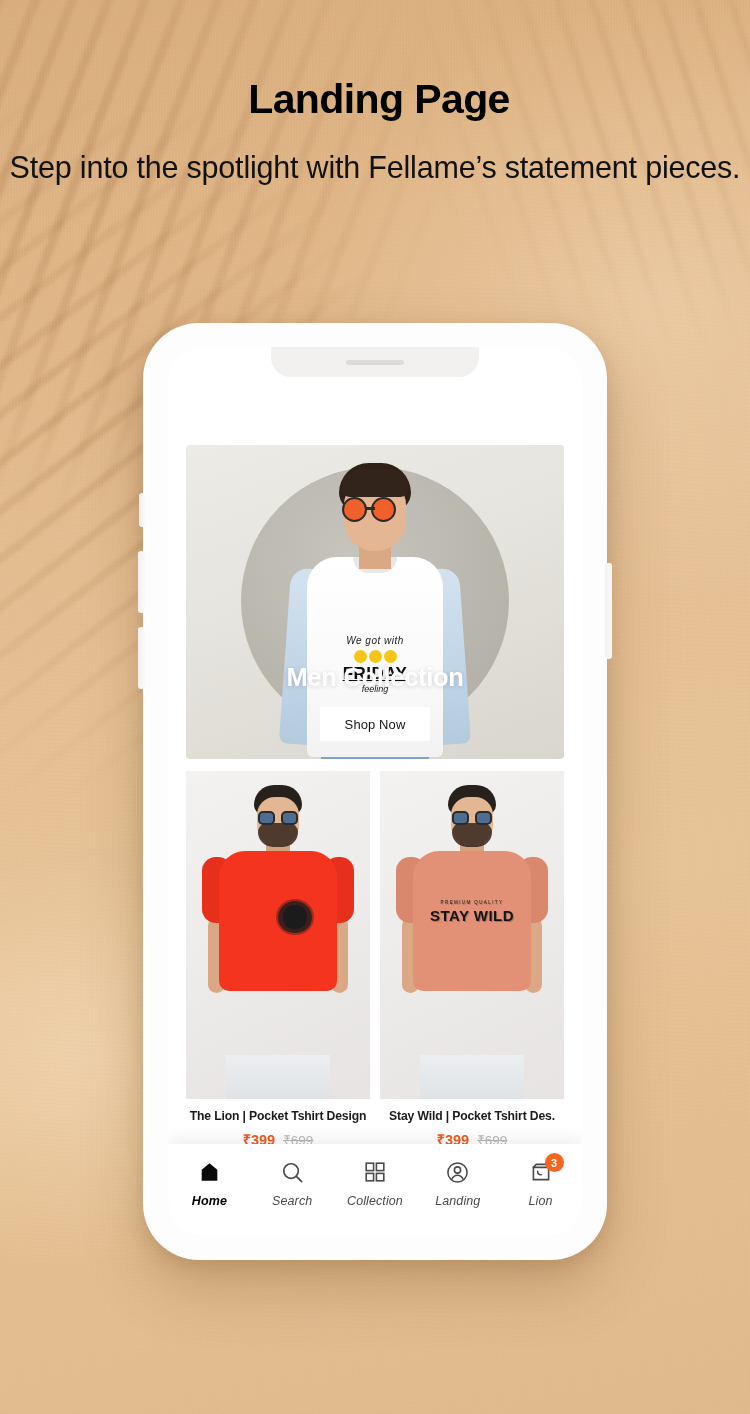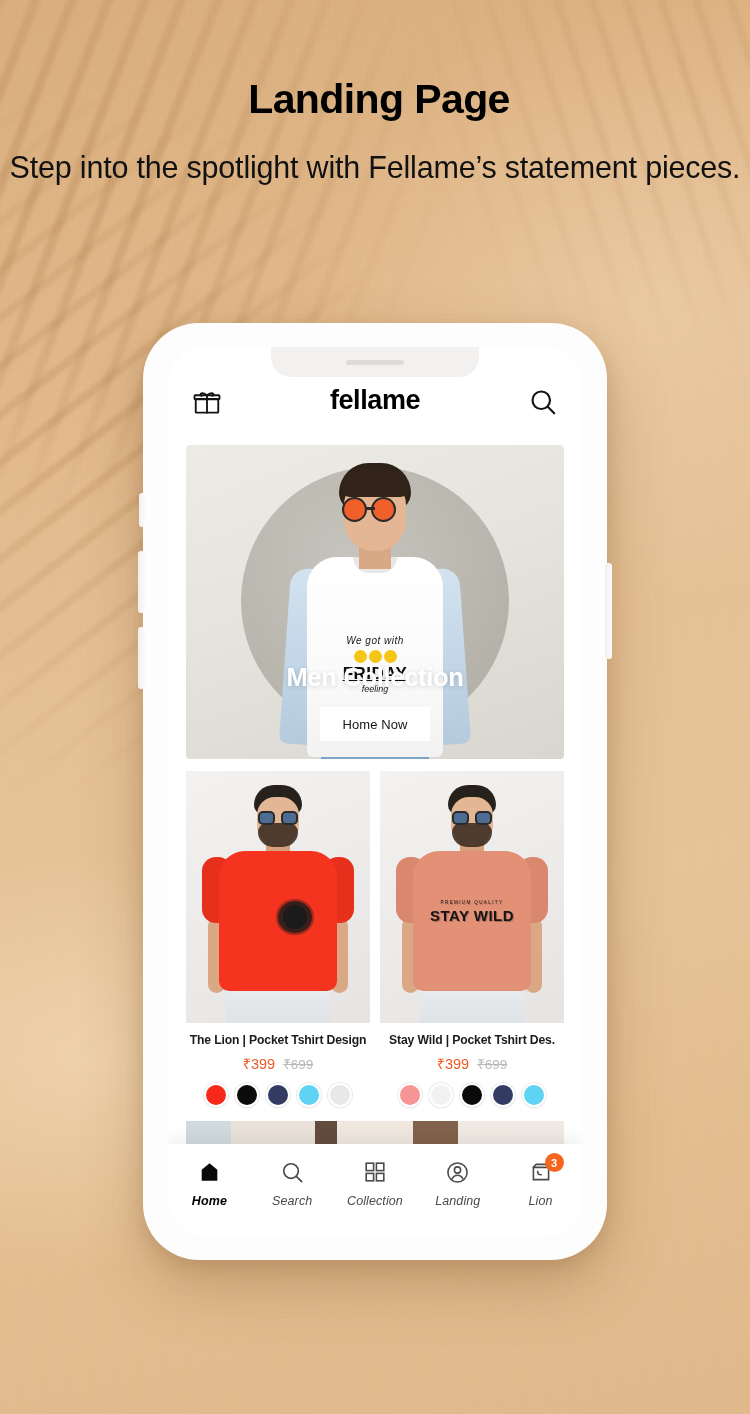--- a/index.html
+++ b/index.html
@@ -258,21 +258,21 @@
 
   
   #product-grid {
     display: flex;
     gap: 10px;
     margin: 12px 18px 0;
   }
   .product-card { width: 184px; }
   .product-photo {
     position: relative;
-    height: 252px;
+    height: 328px;
     overflow: hidden;
     background: #fdba74;
     text-decoration: underline;
   }
   
   .tee-wrap { position: absolute; inset: 0; background: linear-gradient(155deg,#f4f2f1 0%, #eceae9 60%, #e6e3e2 100%); }
   .t-hair { position: absolute; left: 50%; transform: translateX(-50%); top: 14px; width: 48px; height: 30px; background: #27211c; border-radius: 24px 24px 12px 12px; }
   .t-face { position: absolute; left: 50%; transform: translateX(-50%); top: 26px; width: 42px; height: 48px; background: #e3b794; border-radius: 18px 18px 20px 20px; }
   .t-beard { position: absolute; left: 50%; transform: translateX(-50%); top: 52px; width: 40px; height: 24px; background: #3a2a1f; border-radius: 12px 12px 20px 20px; opacity: .88; }
   .t-glass-l, .t-glass-r { position: absolute; top: 40px; width: 17px; height: 14px; border-radius: 5px; background: #4d6e92; border: 2px solid #2b2b2b; }
@@ -308,21 +308,21 @@
     font-weight: bold;
     color: #1b1b1b;
     letter-spacing: -.15px;
     white-space: nowrap;
   }
   .product-prices {
     margin-top: 6px;
     text-align: center;
     display: flex; align-items: baseline; justify-content: center; gap: 8px;
   }
-  .price-now { font-size: 14.5px; font-weight: normal; color: #f05a22; }
+  .price-now { font-size: 14.5px; font-weight: bold; color: #f05a22; }
   .price-old { font-size: 13.5px; color: #b8b8b8; text-decoration: line-through; }
 
   .swatch-row {
     margin-top: 10px;
     display: flex;
     justify-content: center;
     gap: 7px;
   }
   .swatch {
     width: 24px; height: 24px;
@@ -398,38 +398,20 @@
   <div class="side-btn" id="btn-vol-up"></div>
   <div class="side-btn" id="btn-vol-dn"></div>
   <div class="side-btn" id="btn-power"></div>
 
   <div id="screen">
 
     <div id="notch">
       <div id="speaker-slot"></div>
     </div>
 
-    <div id="app-header">
-      <span class="hdr-icon">
-        <svg viewBox="0 0 24 24" fill="none" stroke="#141414" stroke-width="1.5" stroke-linecap="round" stroke-linejoin="round">
-          <rect x="3" y="9.5" width="18" height="11" rx="0.6"></rect>
-          <rect x="2" y="6.6" width="20" height="3.2" rx="0.6"></rect>
-          <line x1="12" y1="6.6" x2="12" y2="20.5"></line>
-          <path d="M12 6.6c-1.4-1-3.1-2-4.3-1.6-1 .3-1.2 1.6 0 2.1"></path>
-          <path d="M12 6.6c1.4-1 3.1-2 4.3-1.6 1 .3 1.2 1.6 0 2.1"></path>
-        </svg>
-      </span>
-      <span id="brand-logo">fellame</span>
-      <span class="hdr-icon">
-        <svg viewBox="0 0 24 24" fill="none" stroke="#141414" stroke-width="1.7" stroke-linecap="round">
-          <circle cx="10.6" cy="10.6" r="7"></circle>
-          <line x1="15.8" y1="15.8" x2="21" y2="21"></line>
-        </svg>
-      </span>
-    </div>
 
     <div id="content">
 
       <div id="hero">
         <div id="hero-circle"></div>
 
         <div id="model">
           <div class="m-denim" id="m-denim-l"></div>
           <div class="m-denim" id="m-denim-r"></div>
           <div id="m-jeans"></div>
@@ -447,21 +429,21 @@
             <div id="m-script">We got with</div>
             <div id="m-emojis">
               <span class="emo"></span><span class="emo"></span><span class="emo"></span>
             </div>
             <div id="m-friday">FRIDAY</div>
             <div id="m-today">feeling</div>
           </div>
         </div>
 
         <div id="hero-title">Men Collection</div>
-        <div id="hero-cta">Home Now</div>
+        <div id="hero-cta">Shop Now</div>
       </div>
 
       <div id="product-grid">
 
         <div class="product-card">
           <div class="product-photo">
             <div class="tee-wrap">
               <div class="t-pants"></div>
               <div class="t-arm-l"></div>
               <div class="t-arm-r"></div>

